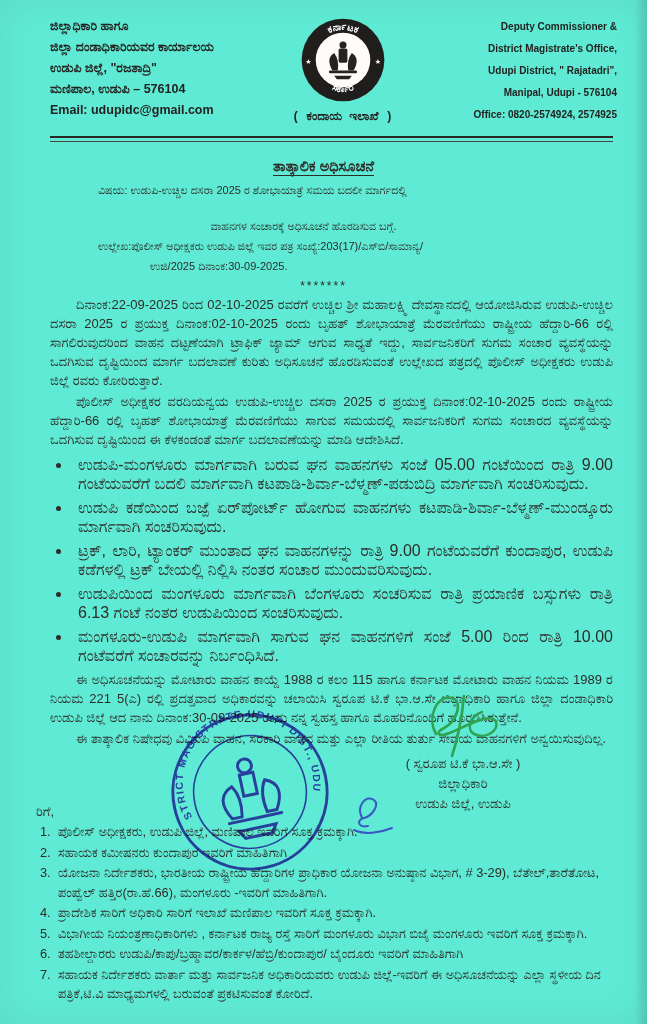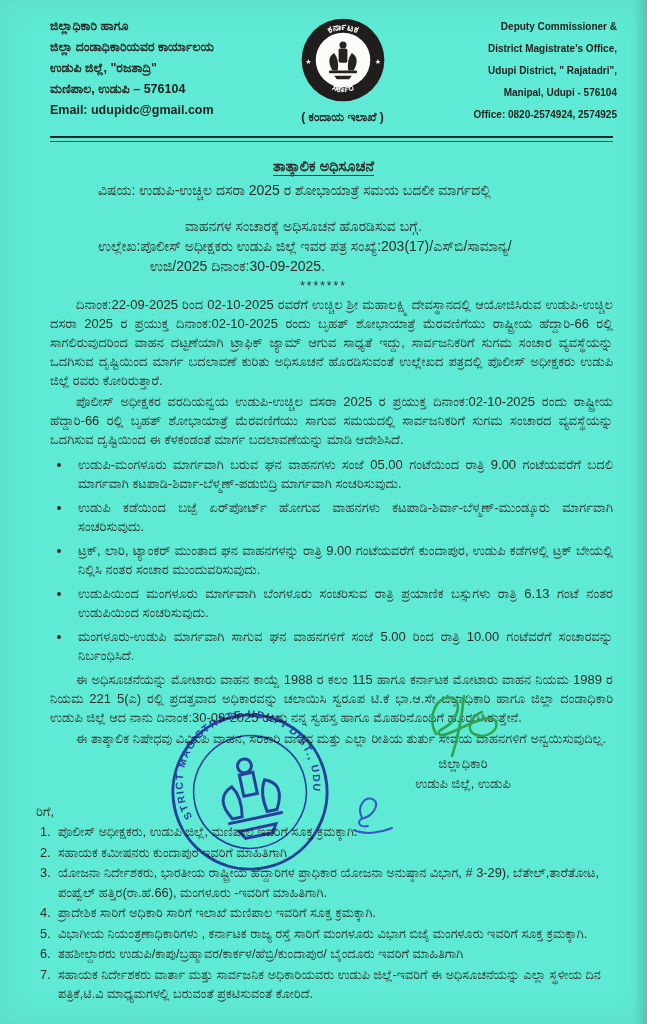--- a/index.html
+++ b/index.html
@@ -9,36 +9,36 @@
     font-family:"Liberation Sans","DejaVu Sans",sans-serif;
     box-shadow:inset 0 0 34px rgba(90,85,78,.10);
   }
   .paper::after{content:"";position:absolute;top:0;right:0;bottom:0;width:13px;
     background:linear-gradient(to right,rgba(0,0,0,0),rgba(0,0,0,.12));pointer-events:none;}
   
   .hdr{display:flex;align-items:flex-start;padding:16px 30px 0 50px;}
   .hdr-left{width:218px;font-weight:bold;font-size:12.5px;line-height:21px;color:#242220;}
   .hdr-center{flex:1;display:flex;flex-direction:column;align-items:center;}
   .hdr-right{width:200px;font-weight:bold;font-size:10px;line-height:22px;text-align:right;color:#242220;}
-  .emblem-caption{font-weight:bold;font-size:12px;margin-top:6px;color:#242220;white-space:nowrap;}
+  .emblem-caption{font-weight:bold;font-size:12px;margin-top:6px;color:#242220;white-space:nowrap;font-family:Liberation Mono, monospace;}
   
   .rule{margin:10px 34px 0 50px;height:3px;border-top:2px solid #2a2824;border-bottom:1px solid #4a463f;}
   .refrow{display:flex;justify-content:space-between;margin:7px 34px 0 50px;font-size:13px;}
   .doc-title{text-align:center;margin-top:16px;font-size:14.5px;font-weight:bold;}
   .doc-title span{border-bottom:1.6px solid #2f2c28;padding-bottom:1px;}
   
-  .subj{font-size:14px;line-height:20px;margin-top:5px;}
+  .subj{font-size:11px;line-height:20px;margin-top:5px;}
   .subj .l1{padding-left:98px;padding-right:60px;}
   .subj .l2{text-align:center;padding-right:40px;margin-top:16px;}
   .subj .r1{padding-left:98px;padding-right:40px;}
   .subj .r2{padding-left:150px;}
   .stars{text-align:center;font-size:12px;letter-spacing:2px;margin:3px 0 2px;}
   
   .para{margin:2px 34px 0 50px;font-size:13px;line-height:19px;text-align:justify;text-indent:26px;}
-  ul.routes{margin:6px 34px 0 72px;padding:0;font-size:13px;line-height:19px;}
+  ul.routes{margin:6px 34px 0 72px;padding:0;font-size:16px;line-height:19px;}
   ul.routes li{margin-bottom:5px;padding-left:6px;text-align:justify;}
   
   .sig-space{height:56px;}
   .stamp{position:absolute;top:708px;left:166px;width:168px;height:168px;opacity:.92;mix-blend-mode:multiply;}
   .sign-green{position:absolute;top:686px;left:408px;width:112px;height:74px;}
   .sig-block{position:absolute;top:754px;left:356px;width:214px;text-align:center;font-size:13px;line-height:20px;}
   .pen-blue{position:absolute;top:792px;left:348px;width:48px;height:44px;}
   
   .to-label{margin:0 0 2px 36px;font-size:13px;}
   .cc{margin:0 26px 0 40px;font-size:12.8px;line-height:19.5px;}
@@ -185,20 +185,21 @@
   </svg>
 
   <svg class="sign-green" viewBox="0 0 112 74">
     <g fill="none" stroke="#2fa352" stroke-width="2.6" stroke-linecap="round">
       <path d="M28 48 C 18 30, 30 8, 44 12 C 56 16, 48 36, 36 42 C 26 47, 30 52, 44 46 C 62 38, 84 26, 88 36 C 91 44, 78 54, 66 48 C 58 44, 62 30, 74 26"></path>
       <path d="M56 10 C 54 30, 50 52, 44 70"></path>
     </g>
   </svg>
 
   <div class="sig-block">
+    <div>( ಸ್ವರೂಪ ಟಿ.ಕೆ ಭಾ.ಆ.ಸೇ )</div>
     <div>ಜಿಲ್ಲಾಧಿಕಾರಿ</div>
     <div>ಉಡುಪಿ ಜಿಲ್ಲೆ, ಉಡುಪಿ</div>
   </div>
 
   <svg class="pen-blue" viewBox="0 0 48 44">
     <g fill="none" stroke="#3a57c4" stroke-width="2" stroke-linecap="round">
       <path d="M14 26 C 8 14, 18 2, 26 8 C 32 13, 24 24, 16 26 C 8 28, 10 36, 20 34"></path>
       <path d="M6 38 C 16 43, 32 41, 44 36"></path>
     </g>
   </svg>

